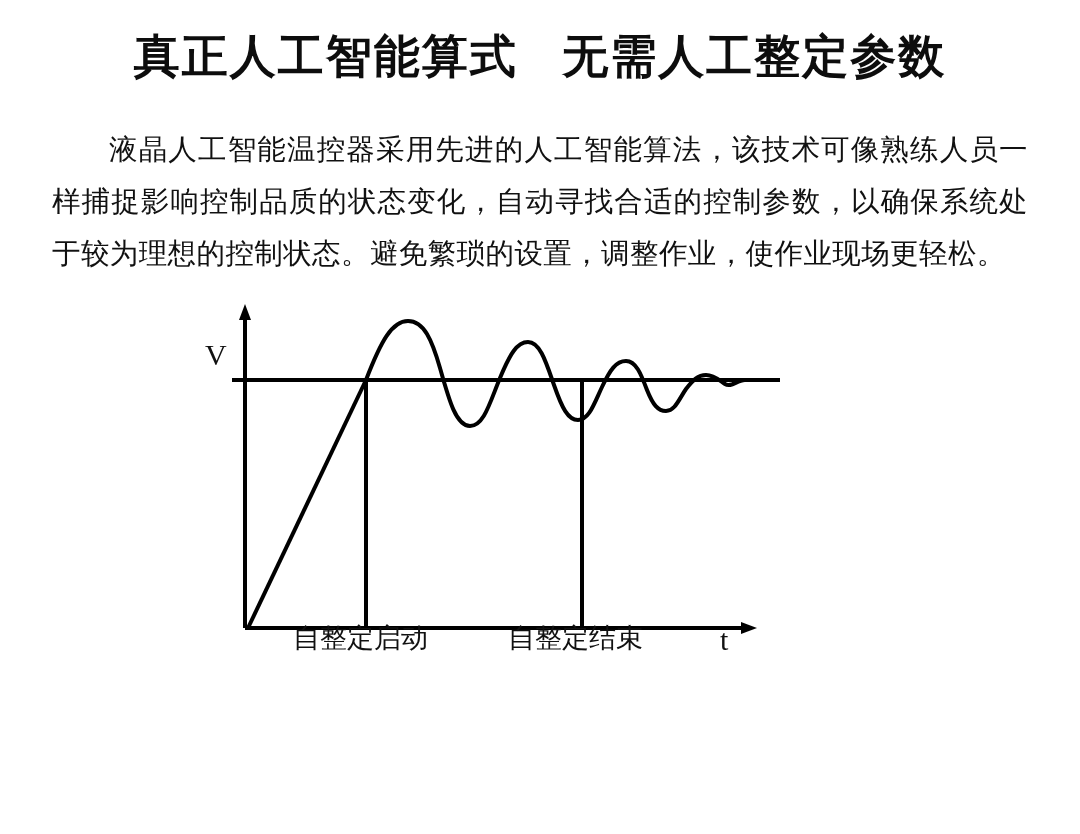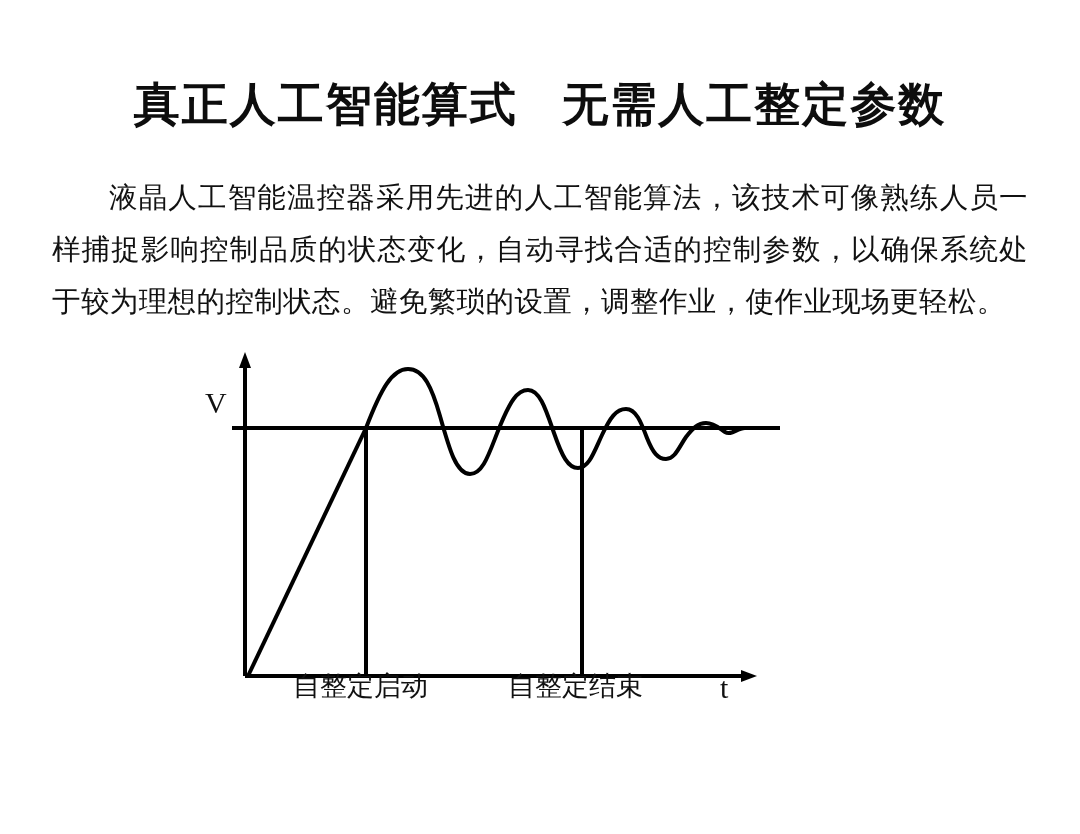--- a/index.html
+++ b/index.html
@@ -20,21 +20,21 @@
     height: 834px;
     position: relative;
     box-sizing: border-box;
   }
   .title {
     text-align: center;
     font-size: 46px;
     font-weight: bold;
     letter-spacing: 2px;
     margin: 0;
-    padding-top: 74px;
+    padding-top: 26px;
     font-family: "Liberation Sans", "DejaVu Sans", sans-serif;
     white-space: pre;
     color: #0d0d0d;
   }
   .body-text {
     margin: 36px 52px 0 52px;
     font-size: 28.5px;
     line-height: 1.82;
     text-align: justify;
     text-indent: 2em;

